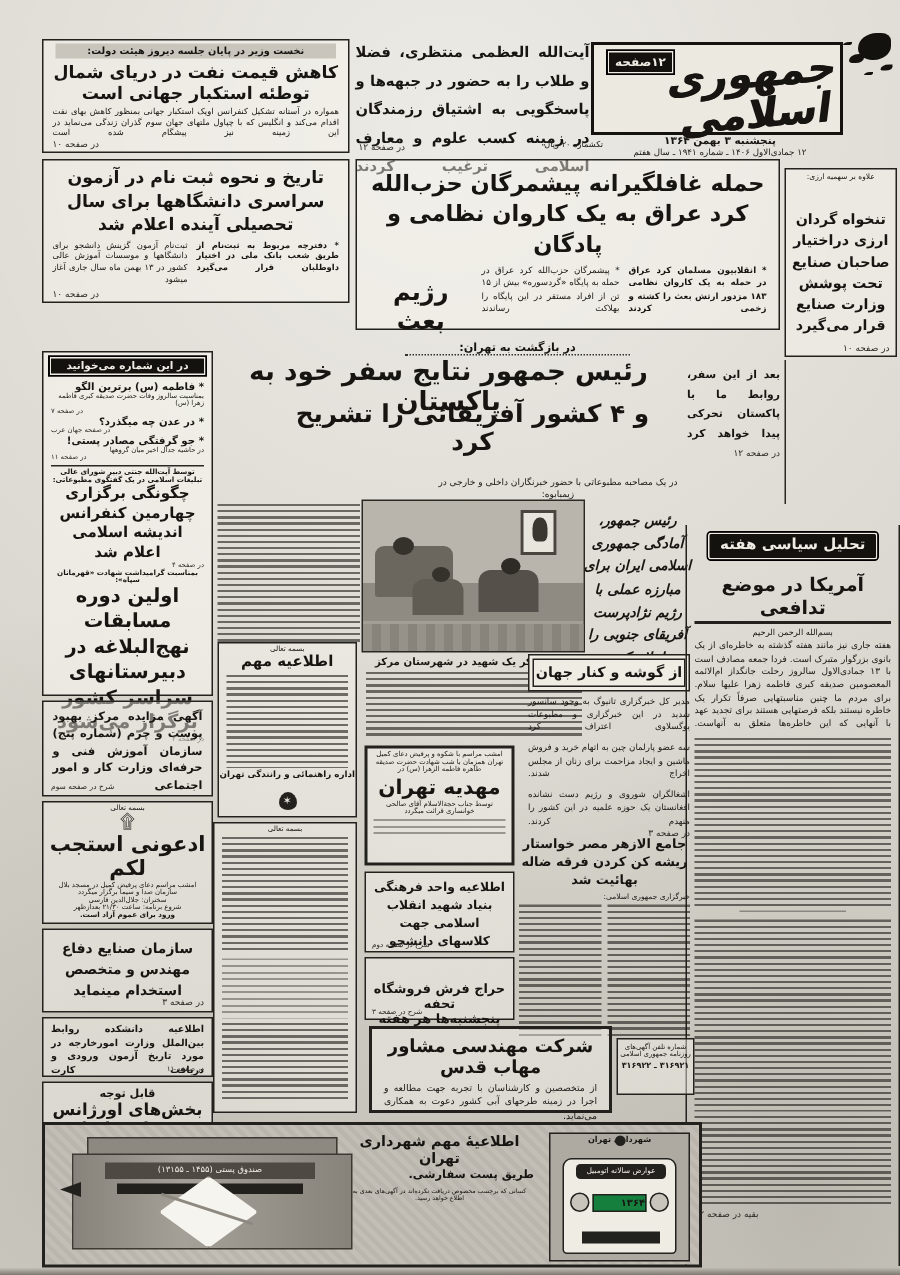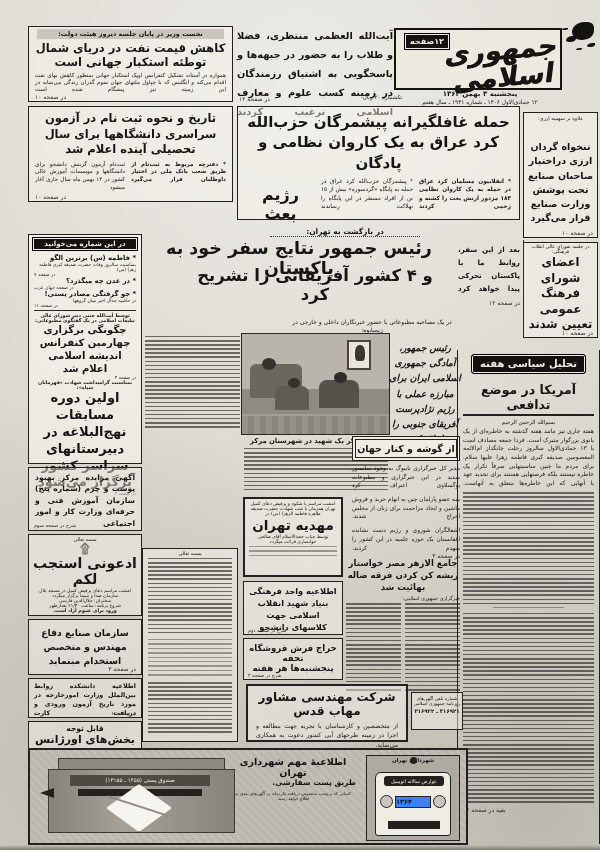--- a/index.html
+++ b/index.html
@@ -59,25 +59,20 @@
       <div class="j" style="width:92px;font-size:5.8px;line-height:1.45;">* پیشمرگان حزب‌الله کرد عراق در حمله به پایگاه «گردسوره» بیش از ۱۵ تن از افراد مستقر در این پایگاه را بهلاکت رساندند</div>
       <div class="b c" style="flex:1;font-size:16px;padding-top:8px;">رژیم بعث</div>
     </div>
   </div>
 
   <div class="abs box" style="right:2px;top:112px;width:75px;height:126px;">
     <div class="c" style="font-size:5px;margin-top:2px;">علاوه بر سهمیه ارزی:</div>
     <div class="b c" style="font-size:9.5px;line-height:1.5;margin:19px 3px 0;">تنخواه گردان ارزی دراختیار صاحبان صنایع تحت پوشش وزارت صنایع قرار می‌گیرد</div>
     <div class="ref abs" style="right:4px;bottom:1px;">در صفحه ۱۰</div>
   </div>
-  <div class="abs box" style="right:2px;top:242px;width:75px;height:96px;">
-    <div class="c" style="font-size:4.8px;margin-top:1px;">در جلسه شورای عالی انقلاب فرهنگی:</div>
-    <div class="b c" style="font-size:11.5px;line-height:1.35;margin:1px 2px 0;">اعضای شورای فرهنگ عمومی تعیین شدند</div>
-    <div class="ref abs" style="right:4px;bottom:1px;">در صفحه ۱۰</div>
-  </div>
 
   <div class="abs b c" style="right:180px;top:227px;width:150px;font-size:7.5px;border-bottom:1px dotted #333;">در بازگشت به تهران:</div>
   <div class="abs b c" style="right:145px;top:238px;width:312px;font-size:17.5px;letter-spacing:-.5px;">رئیس جمهور نتایج سفر خود به پاکستان</div>
   <div class="abs b c" style="right:160px;top:266px;width:250px;font-size:16.5px;letter-spacing:-.5px;">و ۴ کشور آفریقائی را تشریح کرد</div>
   <div class="abs" style="right:80px;top:244px;width:62px;">
     <div class="b j" style="font-size:7.2px;line-height:1.8;">بعد از این سفر، روابط ما با پاکستان تحرکی پیدا خواهد کرد</div>
     <div class="ref" style="margin-top:3px;">در صفحه ۱۲</div>
   </div>
   <div class="abs vrule" style="right:76px;top:240px;height:96px;"></div>
   <div class="abs c" style="right:148px;top:318px;width:160px;font-size:6px;line-height:1.4;">در یک مصاحبه مطبوعاتی با حضور خبرنگاران داخلی و خارجی در زیمبابوه:</div>
@@ -162,20 +157,27 @@
 
   <div class="abs" style="right:140px;top:557px;width:114px;">
     <div class="b c" style="font-size:8.6px;line-height:1.4;">جامع الازهر مصر خواستار ریشه کن کردن فرقه ضاله بهائیت شد</div>
     <div style="font-size:5px;margin-top:2px;">خبرگزاری جمهوری اسلامی:</div>
     <div style="display:flex;gap:4px;margin-top:2px;">
       <div class="sim" style="width:55px;height:88px;"></div>
       <div class="sim" style="width:55px;height:88px;"></div>
     </div>
   </div>
 
+  <div class="abs box" style="right:362px;top:428px;width:93px;height:117px;">
+    <div class="c" style="font-size:4.8px;margin-top:2px;">بسمه تعالی</div>
+    <div class="b c" style="font-size:10px;">اطلاعیه مهم</div>
+    <div class="sim" style="height:62px;margin:3px 5px 0;"></div>
+    <div class="b c" style="font-size:5.8px;margin-top:2px;">اداره راهنمائی و رانندگی تهران</div>
+    <div class="c" style="margin-top:1px;"><span style="display:inline-block;width:12px;height:12px;background:#23211d;border-radius:50% 50% 50% 50%/60% 60% 40% 40%;color:#efece4;font-size:7px;line-height:12px;">✶</span></div>
+  </div>
 
   <div class="abs box" style="right:362px;top:548px;width:96px;height:194px;">
     <div class="c" style="font-size:4.8px;margin-top:2px;">بسمه تعالی</div>
     <div class="sim" style="height:78px;margin:2px 5px 0;"></div>
     <div class="simlight" style="height:40px;margin:3px 5px 0;"></div>
     <div class="sim" style="height:52px;margin:3px 5px 0;"></div>
   </div>
 
   <div class="abs box" style="left:28px;top:467px;width:114px;height:64px;">
     <div class="b j" style="font-size:7.6px;line-height:1.5;margin:4px 6px 0;">آگهی مزایده مرکز بهبود پوست و چرم (شماره پنج) سازمان آموزش فنی و حرفه‌ای وزارت کار و امور اجتماعی</div>
@@ -208,21 +210,21 @@
     <div class="b c" style="font-size:11px;">بیمارستانها</div>
     <div class="ref abs" style="right:5px;bottom:1px;font-size:4.6px;">در صفحه ۹</div>
   </div>
 
   <div class="abs box" style="right:257px;top:581px;width:100px;height:54px;">
     <div class="b c" style="font-size:8.2px;line-height:1.45;margin:4px 4px 0;">اطلاعیه واحد فرهنگی بنیاد شهید انقلاب اسلامی جهت کلاسهای دانشجو</div>
     <div class="ref abs" style="left:4px;bottom:1px;font-size:4.8px;">شرح در صفحه دوم</div>
   </div>
 
   <div class="abs box" style="right:257px;top:638px;width:100px;height:42px;">
-    <div class="b c" style="font-size:8.6px;margin-top:4px;">حراج فرش فروشگاه تحفه</div>
+    <div class="b c" style="font-size:8.6px;margin-top:16px;">حراج فرش فروشگاه تحفه</div>
     <div class="b c" style="font-size:8.6px;">پنجشنبه‌ها هر هفته</div>
     <div class="ref abs" style="left:4px;bottom:1px;font-size:4.8px;">شرح در صفحه ۳</div>
   </div>
 
   <div class="abs box" style="right:192px;top:684px;width:162px;height:58px;border-width:2px;">
     <div class="b c" style="font-size:12px;margin-top:4px;">شرکت مهندسی مشاور مهاب قدس</div>
     <div class="j" style="font-size:6.2px;line-height:1.5;margin:3px 8px 0;">از متخصصین و کارشناسان با تجربه جهت مطالعه و اجرا در زمینه طرحهای آبی کشور دعوت به همکاری می‌نماید.</div>
   </div>
 
   <div class="abs box" style="right:137px;top:692px;width:52px;height:38px;">
@@ -249,20 +251,20 @@
       <div style="font-size:4.2px;margin-top:4px;">کسانی که برچسب مخصوص دریافت نکرده‌اند در آگهی‌های بعدی به اطلاع خواهد رسید.</div>
     </div>
 
     <div class="abs" style="right:6px;top:5px;width:92px;height:84px;border:1.5px solid #23211d;background:#aeaaa1;">
       <div class="c" style="font-size:5.4px;font-weight:bold;margin-top:1px;">شهرداری تهران</div>
       <div class="abs" style="right:42px;top:1px;width:7px;height:7px;background:#23211d;border-radius:50%;"></div>
       <div class="abs" style="right:8px;top:16px;width:74px;height:62px;background:#efece4;border:1.5px solid #23211d;border-radius:6px 6px 3px 3px;">
         <div class="abs" style="right:6px;top:3px;width:60px;height:10px;background:#23211d;color:#efece4;font-size:5px;line-height:10px;text-align:center;border-radius:3px;">عوارض سالانه اتومبیل</div>
         <div class="abs" style="right:4px;top:22px;width:11px;height:11px;border:1.5px solid #23211d;border-radius:50%;background:#c9c5bc;"></div>
         <div class="abs" style="left:4px;top:22px;width:11px;height:11px;border:1.5px solid #23211d;border-radius:50%;background:#c9c5bc;"></div>
-        <div class="abs b" style="right:19px;top:23px;width:34px;height:10px;border:1px solid #23211d;font-size:6.6px;line-height:10px;text-align:left;background:#3b82f6;">۱۳۶۴</div>
+        <div class="abs b" style="right:19px;top:23px;width:34px;height:10px;border:1px solid #23211d;font-size:6.6px;line-height:10px;text-align:right;background:#15803d;">۱۳۶۴</div>
         <div class="abs" style="right:10px;bottom:6px;width:52px;height:8px;background:#23211d;"></div>
       </div>
     </div>
   </div>
 
   <div class="abs" style="left:0;bottom:0;width:100%;height:5px;background:linear-gradient(180deg,transparent,#7d7971);"></div>
 </div>
 
 </body></html>

